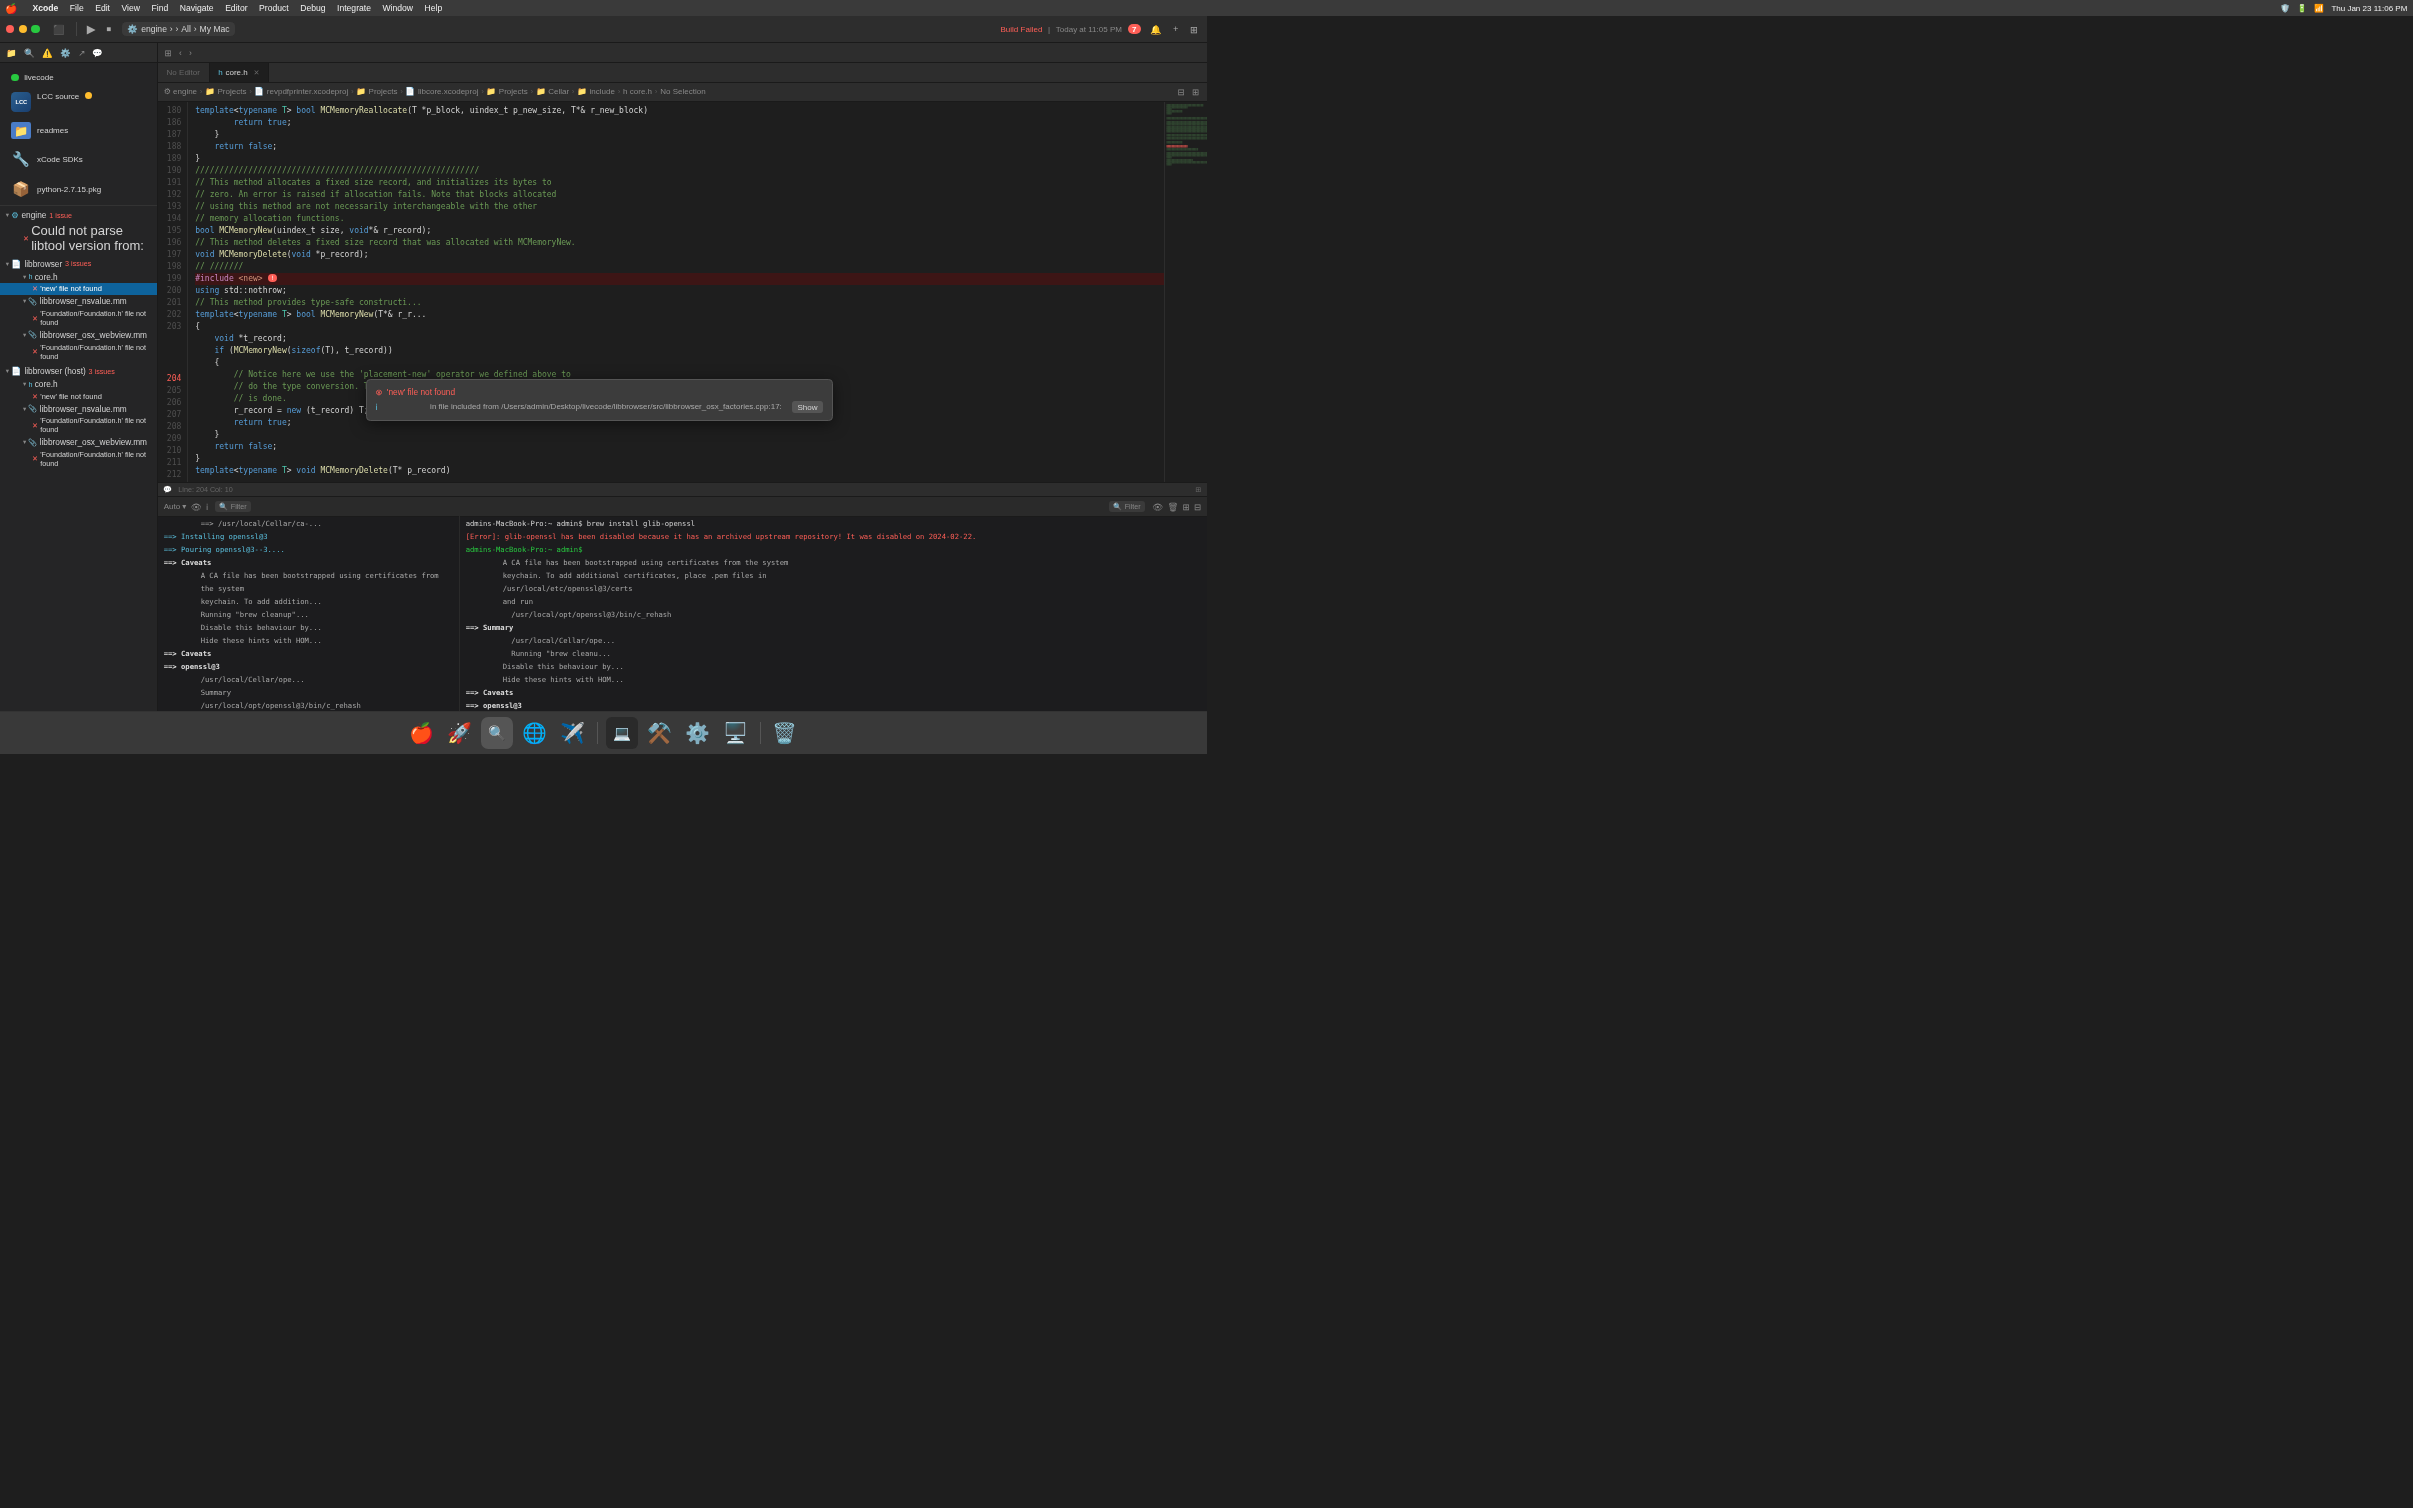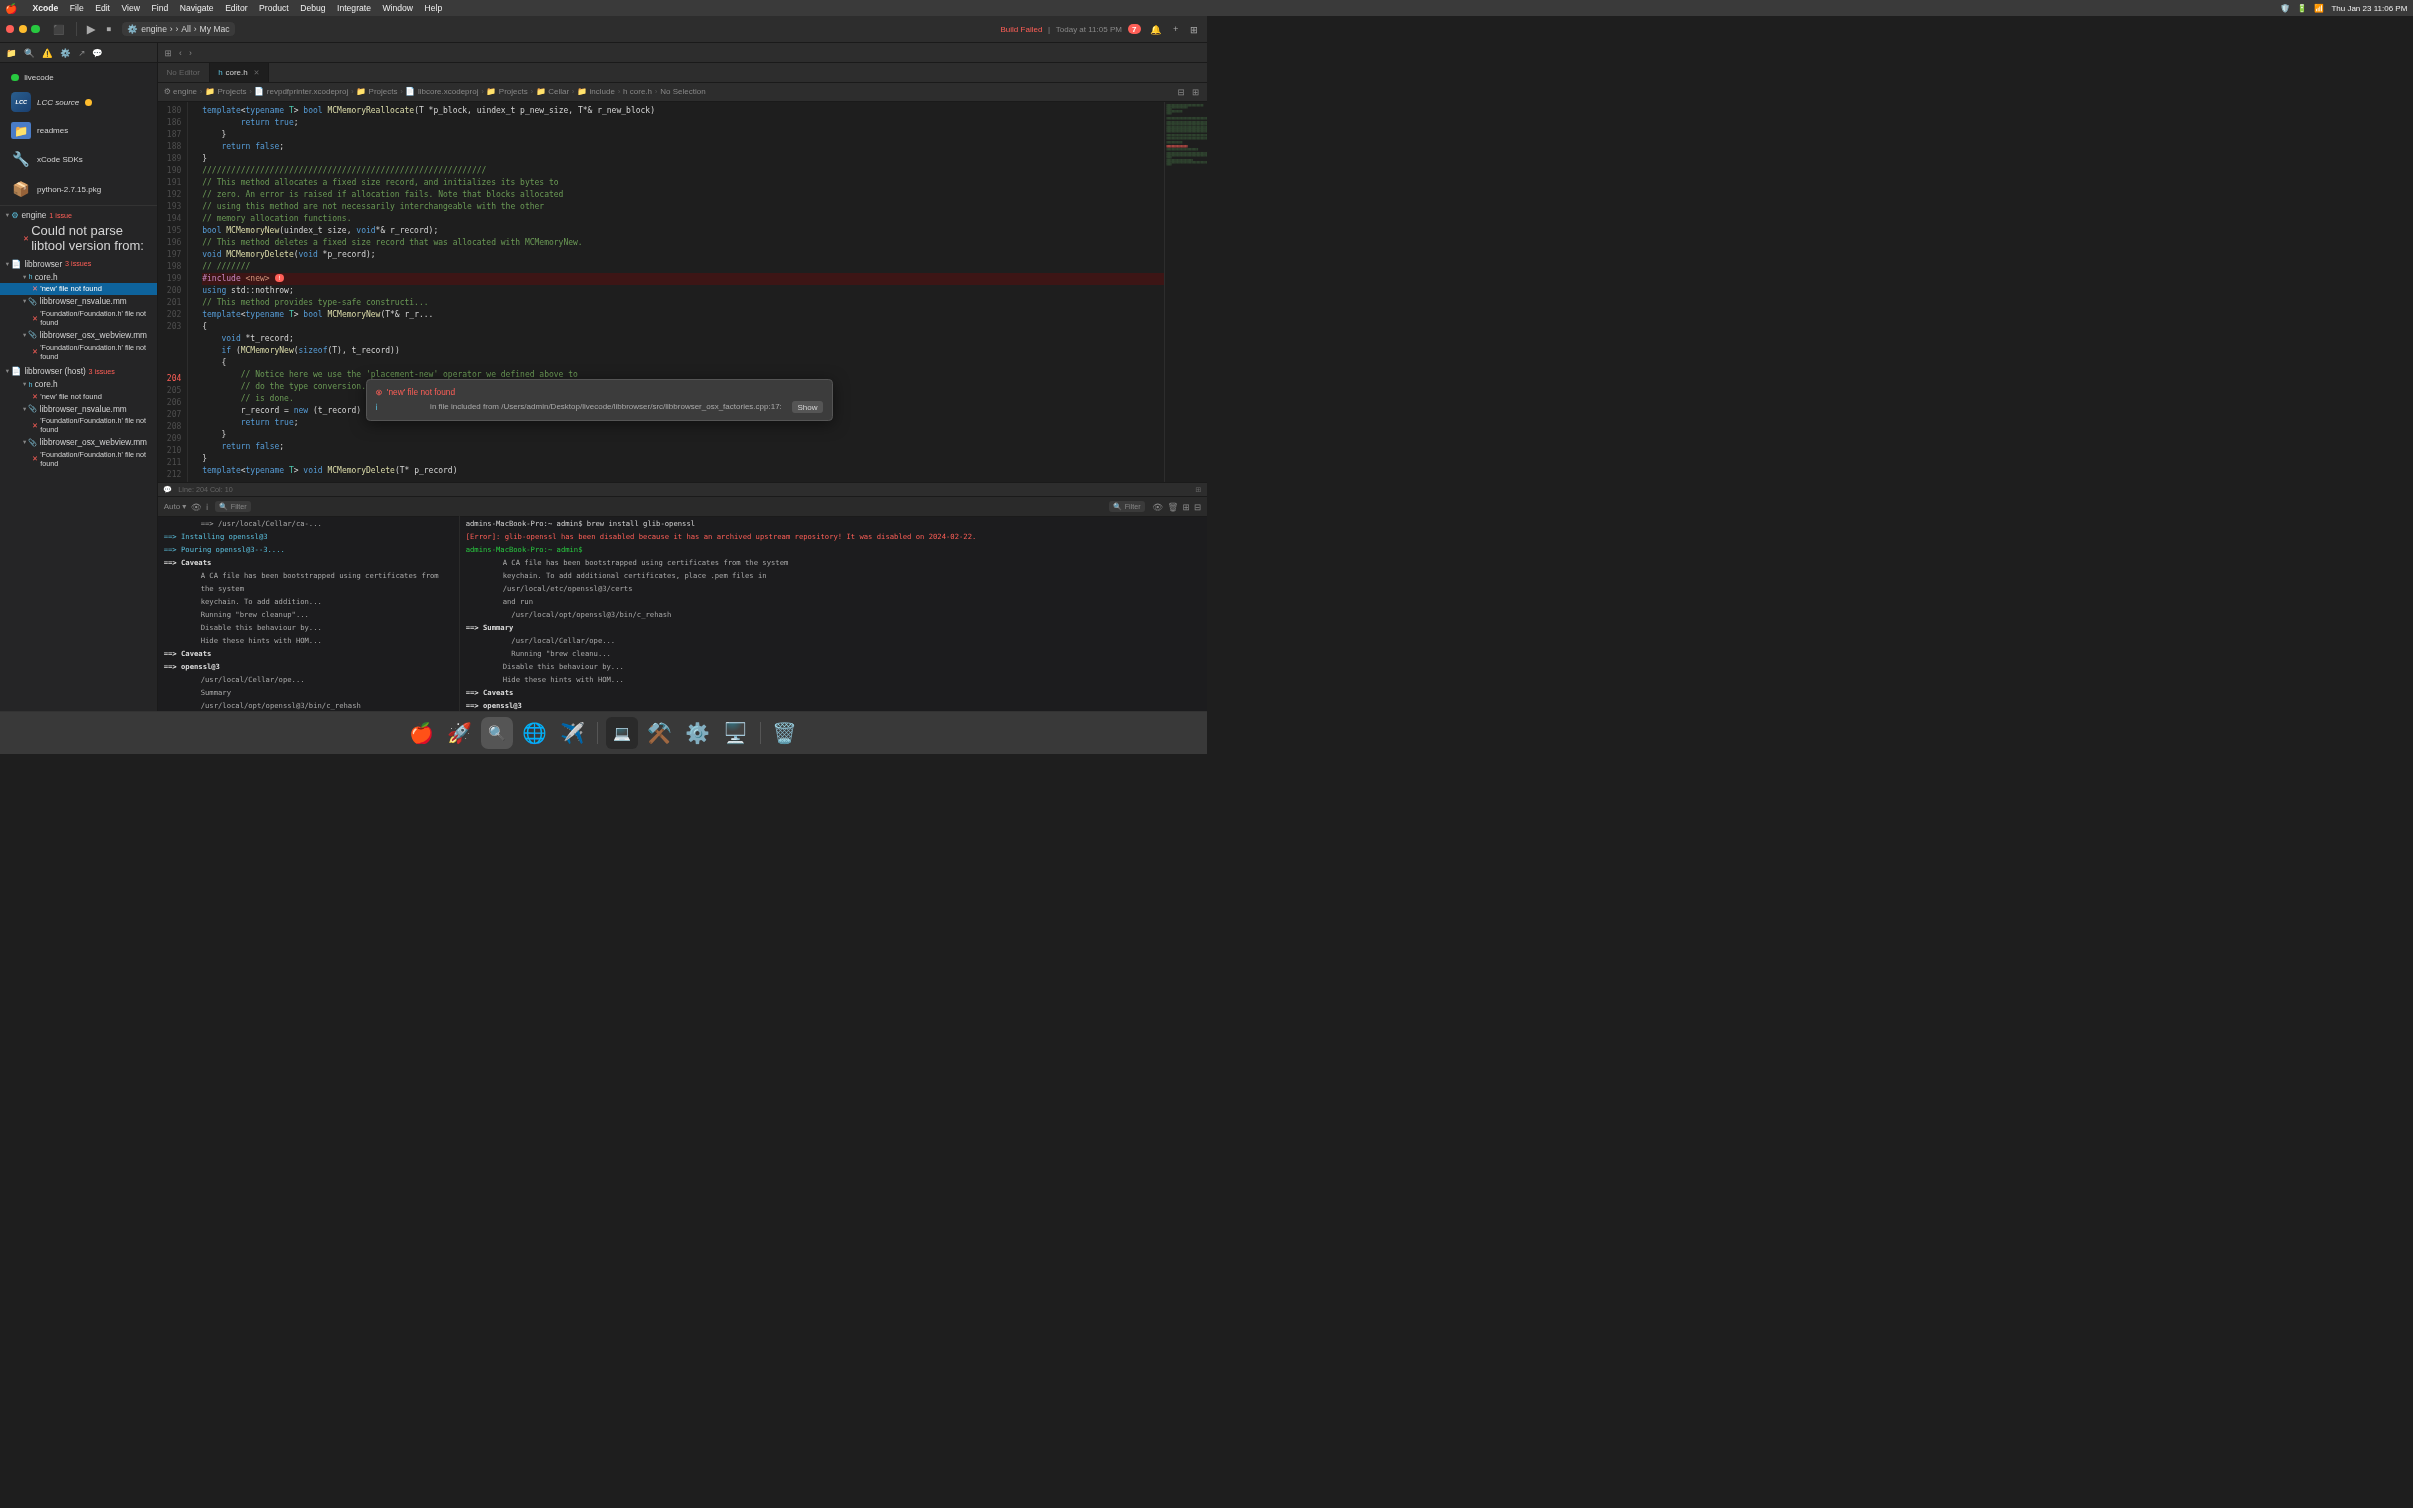--- a/index.html
+++ b/index.html
@@ -309,21 +309,20 @@
       font-family: 'SF Mono', 'Monaco', 'Menlo', monospace;
       line-height: 12px;
       overflow: hidden;
       position: relative;
     }
 
     .code-line {
       white-space: pre;
       line-height: 12px;
       position: relative;
-      margin-left: 7px;
     }
     .code-line.error-line { background: #3d1515; }
     .kw-blue { color: #569cd6; }
     .type { color: #4ec9b0; }
     .str { color: #ce9178; }
     .comment { color: #6a9955; }
     .fn { color: #dcdcaa; }
     .preproc { color: #c586c0; }
 
     
@@ -557,21 +556,21 @@
         <button class="nav-icon-btn">💬</button>
       </div>
 
       <div class="navigator-content">
 
         <div style="padding: 4.3px 5.7px 2.9px; display:flex; flex-direction:column; gap:4.3px; border-bottom: 0.7px solid #333;">
           <div class="folder-item">
             <span style="width:7.2px;height:7.2px;border-radius:50%;background:#28c940;margin-right:5.7px;flex-shrink:0;display:inline-block;"></span>
             <span>livecode</span>
           </div>
-          <div style="display:flex;align-items:center;padding:2.9px 5.7px;font-style:italic;">
+          <div style="display:flex;align-items:flex-start;padding:2.9px 5.7px;">
             <div style="width:20px;height:20px;background:linear-gradient(135deg,#2a5f8f,#1a3f6f);border-radius:4.3px;display:flex;align-items:center;justify-content:center;margin-right:5.7px;color:white;font-size:5.7px;font-weight:bold;flex-shrink:0;">LCC</div>
             <span>LCC source</span>
             <span style="width:7.2px;height:7.2px;border-radius:50%;background:#ffbd2e;margin-left:5.7px;"></span>
           </div>
           <div style="display:flex;align-items:center;padding:2.9px 5.7px;">
             <div style="width:20px;height:17px;background:#4a7cc7;border-radius:2.2px;margin-right:5.7px;flex-shrink:0;display:flex;align-items:center;justify-content:center;font-size:11.5px;">📁</div>
             <span>readmes</span>
           </div>
           <div style="display:flex;align-items:center;padding:2.9px 5.7px;">
             <div style="width:20px;height:20px;margin-right:5.7px;flex-shrink:0;display:flex;align-items:center;justify-content:center;font-size:14.4px;">🔧</div>

